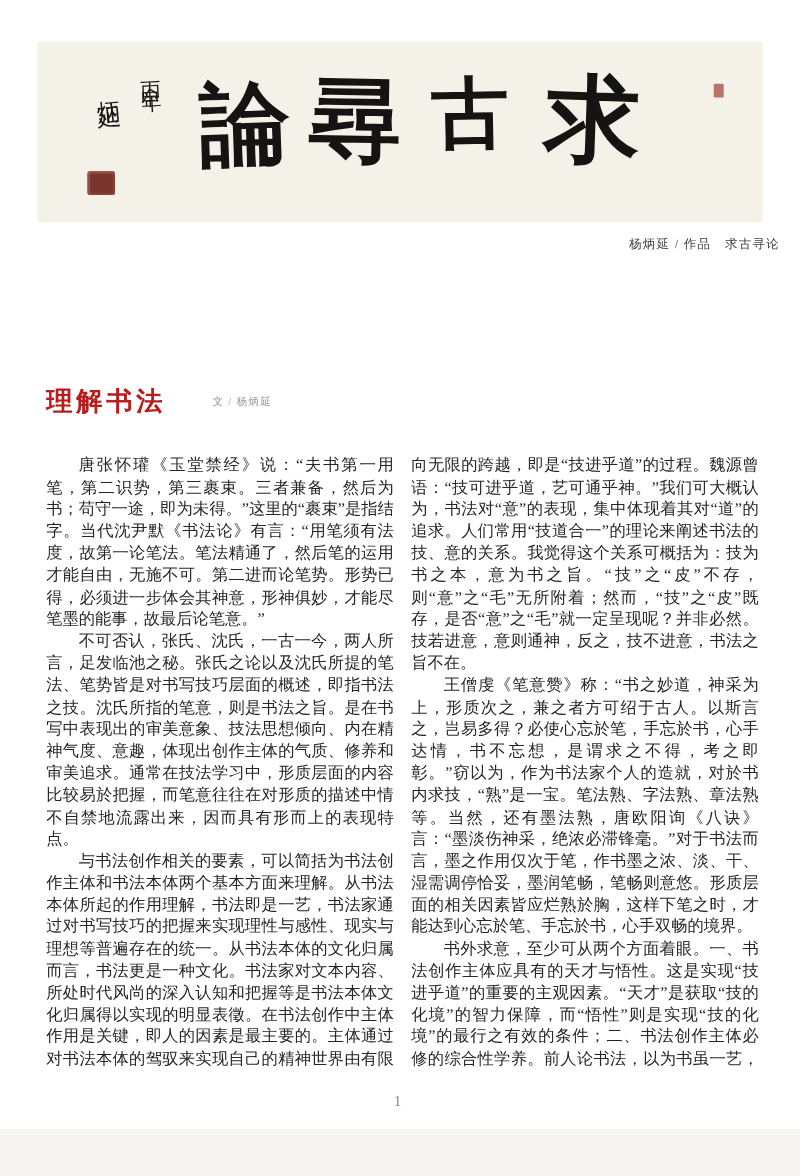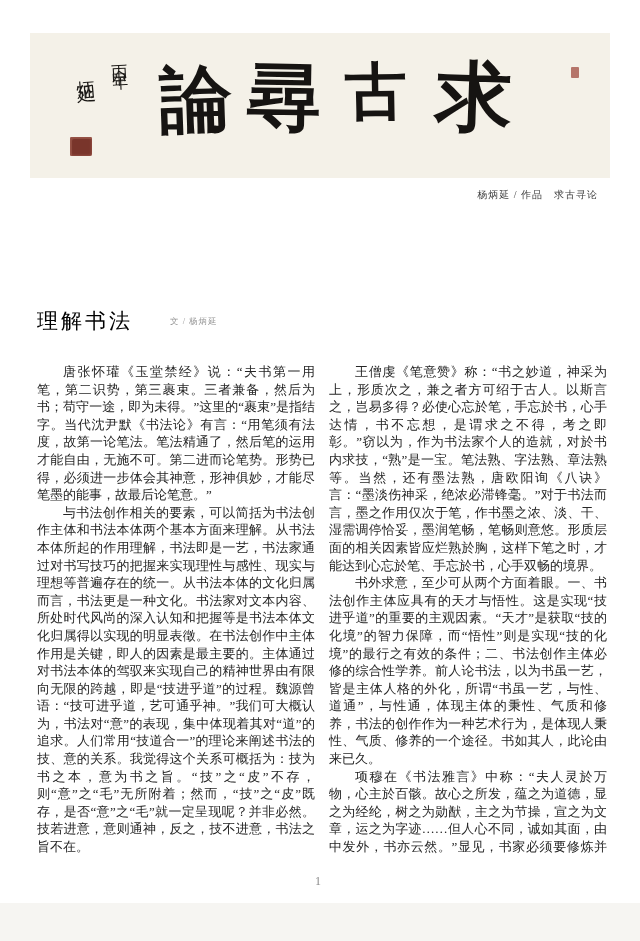--- a/index.html
+++ b/index.html
@@ -36,28 +36,28 @@
     position:absolute;left:40px;top:104px;width:22px;height:19px;
     background:#79352b;border-radius:2px;
     box-shadow:inset 0 0 3px #a8655a, inset 2px 2px 0 #8d4a3d;
   }
   .seal-small{
     position:absolute;left:541px;top:34px;width:8px;height:11px;
     background:#a5564a;border-radius:1px;opacity:.8;
   }
   
   .caption{
-    position:absolute;right:42px;top:188px;width:400px;
+    position:absolute;right:16px;top:188px;width:400px;
     text-align:right;font-size:10px;color:#3c3c3c;letter-spacing:1px;
   }
   
   .article-head{position:absolute;left:37px;top:307px;width:568px;height:34px;}
   .article-title{
-    position:absolute;left:0;top:0;font-size:21px;font-weight:normal;
-    color:#000000;letter-spacing:3px;
+    position:absolute;left:0;top:0;font-size:21px;font-weight:bold;
+    color:#b91c1c;letter-spacing:3px;
   }
   .article-byline{
     position:absolute;left:133px;top:9px;font-size:8.5px;color:#979797;
     letter-spacing:1px;
     font-family:Liberation Serif, serif;
   }
   
   .body-text{
     position:absolute;left:37px;top:363px;width:570px;height:494px;
     column-count:2;column-gap:14px;column-fill:auto;overflow:hidden;
@@ -91,20 +91,21 @@
 
 <div class="caption">杨炳延 / 作品　求古寻论</div>
 
 <div class="article-head">
   <span class="article-title">理解书法</span>
   <span class="article-byline">文 / 杨炳延</span>
 </div>
 
 <div class="body-text">
   <p>唐张怀瓘《玉堂禁经》说：“夫书第一用笔，第二识势，第三裹束。三者兼备，然后为书；苟守一途，即为未得。”这里的“裹束”是指结字。当代沈尹默《书法论》有言：“用笔须有法度，故第一论笔法。笔法精通了，然后笔的运用才能自由，无施不可。第二进而论笔势。形势已得，必须进一步体会其神意，形神俱妙，才能尽笔墨的能事，故最后论笔意。”</p>
+  <p>不可否认，张氏、沈氏，一古一今，两人所言，足发临池之秘。张氏之论以及沈氏所提的笔法、笔势皆是对书写技巧层面的概述，即指书法之技。沈氏所指的笔意，则是书法之旨。是在书写中表现出的审美意象、技法思想倾向、内在精神气度、意趣，体现出创作主体的气质、修养和审美追求。通常在技法学习中，形质层面的内容比较易於把握，而笔意往往在对形质的描述中情不自禁地流露出来，因而具有形而上的表现特点。</p>
   <p>与书法创作相关的要素，可以简括为书法创作主体和书法本体两个基本方面来理解。从书法本体所起的作用理解，书法即是一艺，书法家通过对书写技巧的把握来实现理性与感性、现实与理想等普遍存在的统一。从书法本体的文化归属而言，书法更是一种文化。书法家对文本内容、所处时代风尚的深入认知和把握等是书法本体文化归属得以实现的明显表徵。在书法创作中主体作用是关键，即人的因素是最主要的。主体通过对书法本体的驾驭来实现自己的精神世界由有限向无限的跨越，即是“技进乎道”的过程。魏源曾语：“技可进乎道，艺可通乎神。”我们可大概认为，书法对“意”的表现，集中体现着其对“道”的追求。人们常用“技道合一”的理论来阐述书法的技、意的关系。我觉得这个关系可概括为：技为书之本，意为书之旨。“技”之“皮”不存，则“意”之“毛”无所附着；然而，“技”之“皮”既存，是否“意”之“毛”就一定呈现呢？并非必然。技若进意，意则通神，反之，技不进意，书法之旨不在。</p>
   <p>王僧虔《笔意赞》称：“书之妙道，神采为上，形质次之，兼之者方可绍于古人。以斯言之，岂易多得？必使心忘於笔，手忘於书，心手达情，书不忘想，是谓求之不得，考之即彰。”窃以为，作为书法家个人的造就，对於书内求技，“熟”是一宝。笔法熟、字法熟、章法熟等。当然，还有墨法熟，唐欧阳询《八诀》言：“墨淡伤神采，绝浓必滞锋毫。”对于书法而言，墨之作用仅次于笔，作书墨之浓、淡、干、湿需调停恰妥，墨润笔畅，笔畅则意悠。形质层面的相关因素皆应烂熟於胸，这样下笔之时，才能达到心忘於笔、手忘於书，心手双畅的境界。</p>
   <p>书外求意，至少可从两个方面着眼。一、书法创作主体应具有的天才与悟性。这是实现“技进乎道”的重要的主观因素。“天才”是获取“技的化境”的智力保障，而“悟性”则是实现“技的化境”的最行之有效的条件；二、书法创作主体必修的综合性学养。前人论书法，以为书虽一艺，皆是主体人格的外化，所谓“书虽一艺，与性、道通”，与性通，体现主体的秉性、气质和修养，书法的创作作为一种艺术行为，是体现人秉性、气质、修养的一个途径。书如其人，此论由来已久。</p>
   <p>项穆在《书法雅言》中称：“夫人灵於万物，心主於百骸。故心之所发，蕴之为道德，显之为经纶，树之为勋猷，主之为节操，宣之为文章，运之为字迹……但人心不同，诚如其面，由中发外，书亦云然。”显见，书家必须要修炼并提高综合学养。很多书家、学者都主张书法家应吟诗、做诗，即便不书写自己的诗作，也要有诗人的胸怀。诚然，其人有文，其书亦必有文。书家书作有文，文以载道，以书焕采。书写的文本之辞，表面上是自作之文，或是辑录他人之文，但其内在便含蓄了书者品操的修行、心灵的陶养、意志的凝练、节律的跳荡、文思的涵化，含蓄了许多难以细说的现实与浪漫，自然与人生，历史与未来的思味。这一切不一定就等于书法，却在艺术心理上不期而遇地暗暗地化育着书法，升华着书法。以书焕文之采，以文表书之道，在书法创作中最终实现“激扬生命之精神”。</p>
 
 </div>
 
 <div class="page-number">1</div>
 <div class="bottom-band"></div>
 

